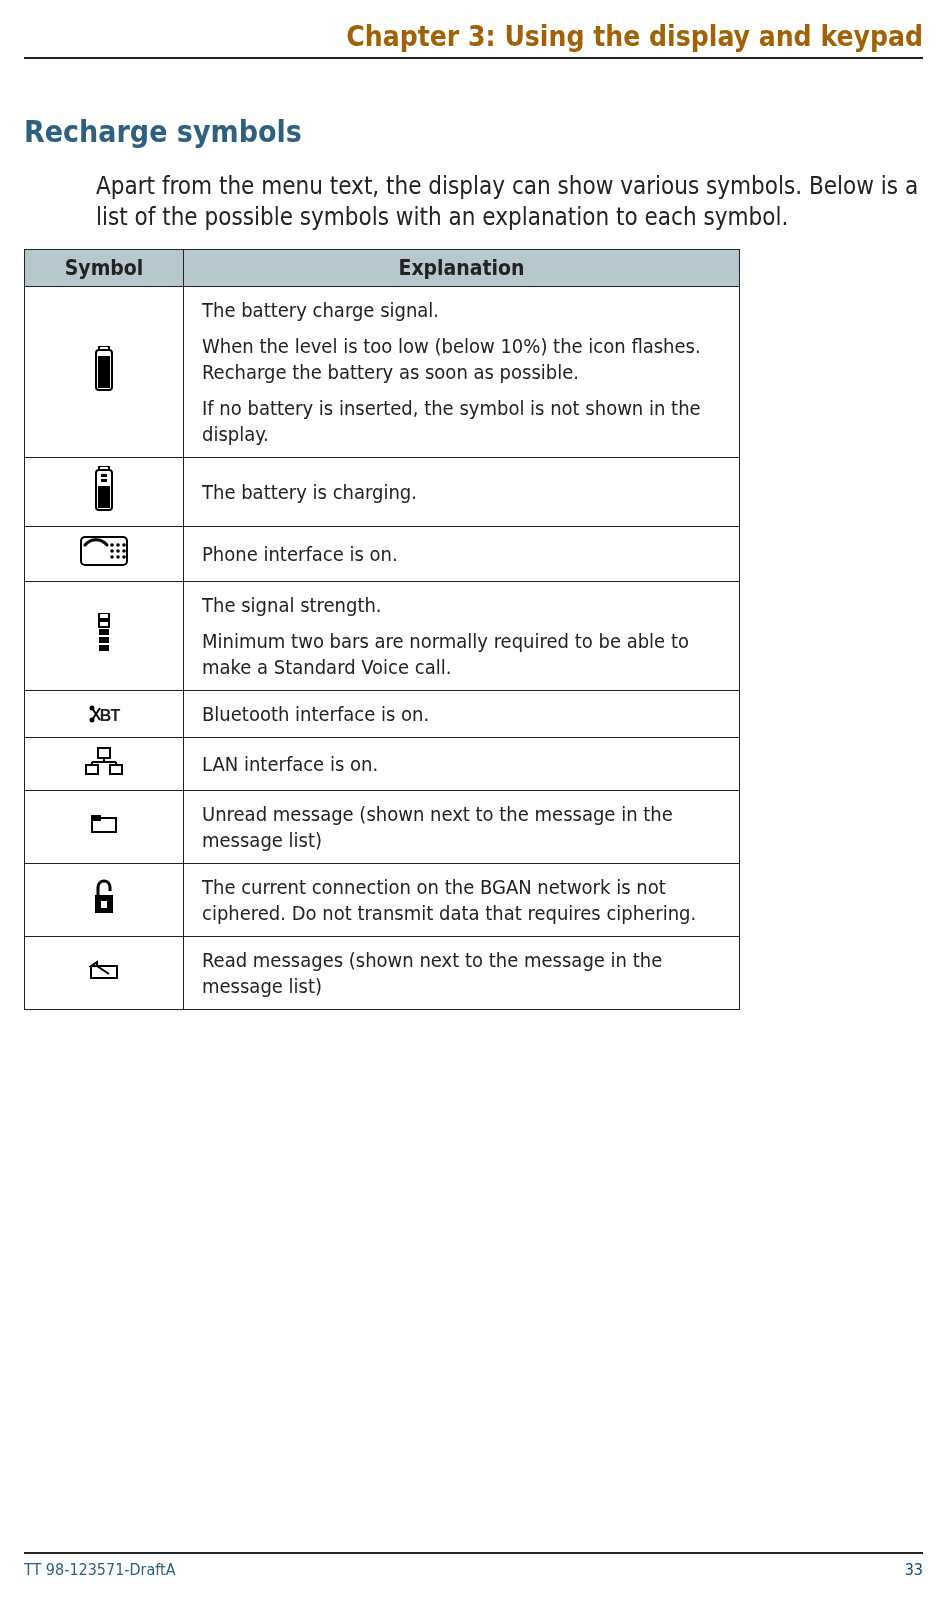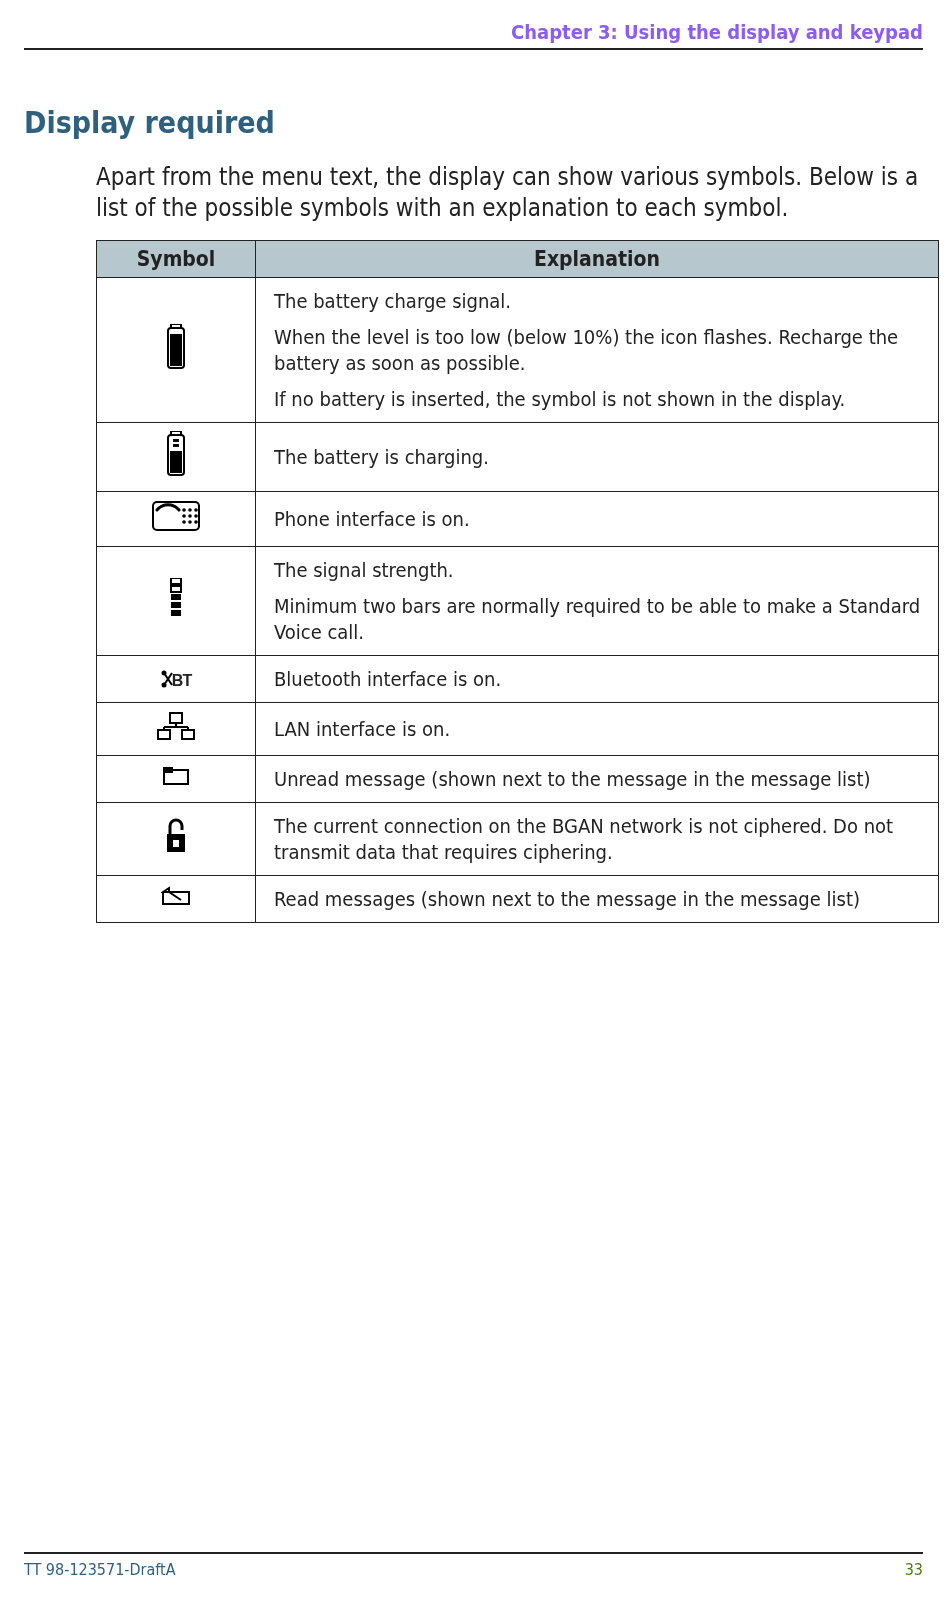--- a/index.html
+++ b/index.html
@@ -12,43 +12,42 @@
     position:relative;
     box-sizing:border-box;
     padding:0 24px;
   }
   .header{
     border-bottom:2px solid #222;
     padding:20px 0 4px 0;
     text-align:right;
   }
   .chapter{
-    color:#8b5cf6;
-    font-size:20px;
+    color:#a16207;
+    font-size:28px;
     font-weight:600;
     text-align:right;
   }
   .content{
     padding:55px 0 0 0;
   }
   h2.section{
     color:#2e607f;
     font-size:30px;
     font-weight:700;
     margin:0 0 22px 0;
   }
   .intro{
     margin:0 0 16px 72px;
     font-size:24px;
     line-height:1.3;
   }
   table.symbols{
     border-collapse:collapse;
-    width:843px;
-    margin-left:72px;
+    width:716px;
     font-size:20px;
   }
   table.symbols th{
     background:#b6c7ce;
     font-weight:700;
     text-align:center;
     padding:6px 12px;
     border:1.5px solid #222;
     font-size:21px;
   }
@@ -67,32 +66,32 @@
   .icon{display:inline-block;}
   .exp p{margin:0 0 10px 0;} .exp p:last-child{margin-bottom:0;}
   .footer{
     position:absolute;
     left:24px;right:24px;bottom:20px;
     border-top:2px solid #222;
     padding-top:6px;
     font-size:16px;
   }
   .footer .doc{color:#2e607f;float:left;}
-  .footer .page{color:#4d7c0f;float:right;}
+  .footer .page{color:#0c4a6e;float:right;}
   .bt-label{font-family:Arial,sans-serif;font-weight:900;font-size:16px;letter-spacing:-1px;}
 </style>
 </head>
 <body>
 
 <div class="header">
   <span class="chapter">Chapter 3: Using the display and keypad</span>
 </div>
 
 <div class="content">
-  <h2 class="section">Display required</h2>
+  <h2 class="section">Recharge symbols</h2>
   <p class="intro">Apart from the menu text, the display can show various symbols. Below is a list of the possible symbols with an explanation to each symbol.</p>
 
   <table class="symbols">
     <thead>
       <tr>
         <th>Symbol</th>
         <th>Explanation</th>
       </tr>
     </thead>
     <tbody>

